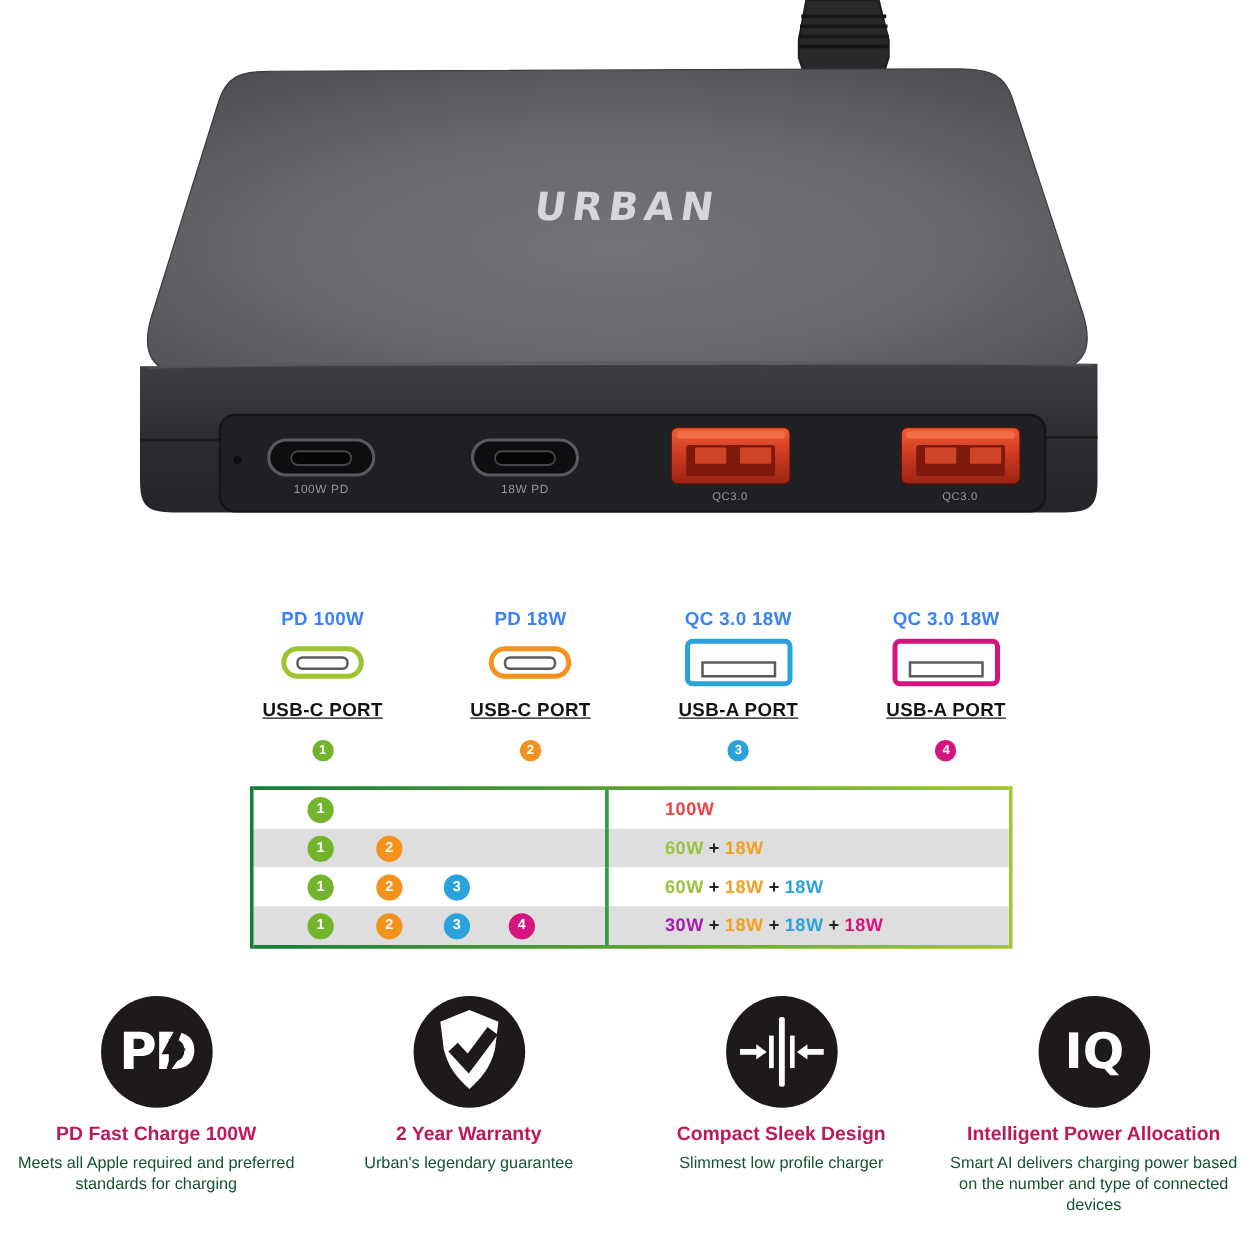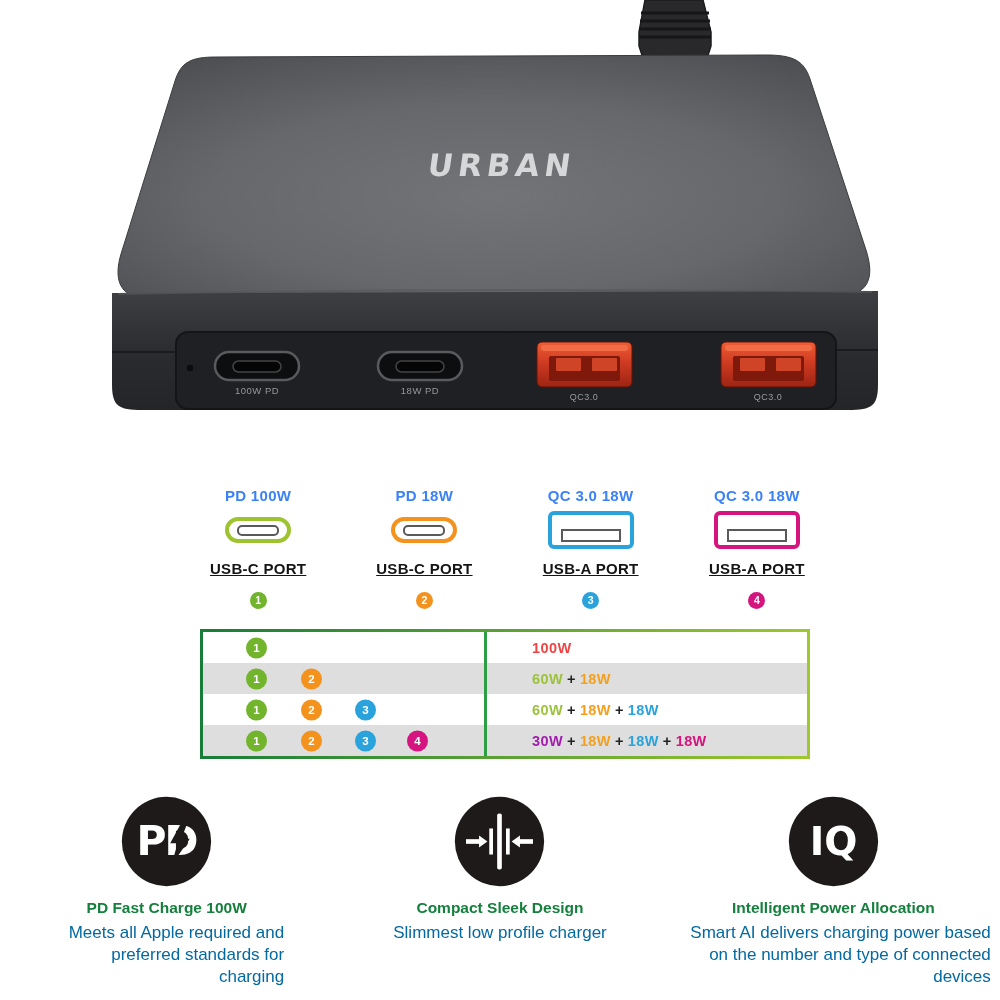--- a/index.html
+++ b/index.html
@@ -30,22 +30,22 @@
   .alloc-left{position:relative;width:284px;height:100%;border-right:3px solid #2d9e46;box-sizing:border-box;flex:none;}
   .table-badge{position:absolute;top:50%;transform:translateY(-50%);width:21px;height:21px;border-radius:50%;
     color:#fff;font-size:11.5px;font-weight:700;line-height:21px;text-align:center;}
   .alloc-right{padding-left:45px;font-size:14.5px;font-weight:700;letter-spacing:.4px;white-space:nowrap;}
   .alloc-right .plus{color:#222;padding:0 4px;}
 
   
   .features{position:absolute;left:0;top:795px;width:1000px;display:flex;}
   .feature{flex:1;display:flex;flex-direction:column;align-items:center;text-align:center;}
   .feature-icon{width:93px;height:93px;}
-  .feature-title{margin-top:11px;font-size:15.5px;font-weight:700;color:#15803d;}
-  .feature-sub{margin-top:5px;font-size:17px;line-height:1.3;color:#0369a1;max-width:235px;text-align:right;}
+  .feature-title{margin-top:11px;font-size:15.5px;font-weight:700;color:#be185d;}
+  .feature-sub{margin-top:5px;font-size:13px;line-height:1.3;color:#14532d;max-width:235px;}
   .feature:nth-child(3) .feature-sub{max-width:315px;}
 </style>
 </head>
 <body>
 
 <div class="stage">
 
   <div class="device-scene">
     <svg width="1000" height="430" viewBox="0 0 1000 430">
       <defs>
@@ -205,20 +205,29 @@
     <div class="feature">
       <svg class="feature-icon" viewBox="0 0 100 100">
         <circle cx="50" cy="50" r="48" fill="#1d1a19"></circle>
         <text x="50" y="65" text-anchor="middle" font-family="DejaVu Sans, sans-serif" font-size="44" font-weight="bold" fill="#ffffff" letter-spacing="-2">PD</text>
         <polygon points="68,26 54,52 62,52 55,76 75,47 66,47 74,26" fill="#1d1a19"></polygon>
       </svg>
       <div class="feature-title">PD Fast Charge 100W</div>
       <div class="feature-sub">Meets all Apple required and preferred standards for charging</div>
     </div>
 
+    <div class="feature">
+      <svg class="feature-icon" viewBox="0 0 100 100">
+        <circle cx="50" cy="50" r="48" fill="#1d1a19"></circle>
+        <path d="M50,14 L75,24 L72,48 C68,64 60,73 50,82 C40,73 32,64 28,48 L25,24 Z" fill="#ffffff"></path>
+        <path d="M36,46 L49,60 L70,32" stroke="#1d1a19" stroke-width="11" fill="none"></path>
+      </svg>
+      <div class="feature-title">2 Year Warranty</div>
+      <div class="feature-sub">Urban's legendary guarantee</div>
+    </div>
 
     <div class="feature">
       <svg class="feature-icon" viewBox="0 0 100 100">
         <circle cx="50" cy="50" r="48" fill="#1d1a19"></circle>
         <rect x="47.5" y="20" width="5" height="60" rx="2" fill="#ffffff"></rect>
         <rect x="39" y="36" width="4" height="28" fill="#ffffff"></rect>
         <rect x="57" y="36" width="4" height="28" fill="#ffffff"></rect>
         <rect x="14" y="47.5" width="16" height="5" fill="#ffffff"></rect>
         <polygon points="37,50 28,43.5 28,56.5" fill="#ffffff"></polygon>
         <rect x="70" y="47.5" width="16" height="5" fill="#ffffff"></rect>

